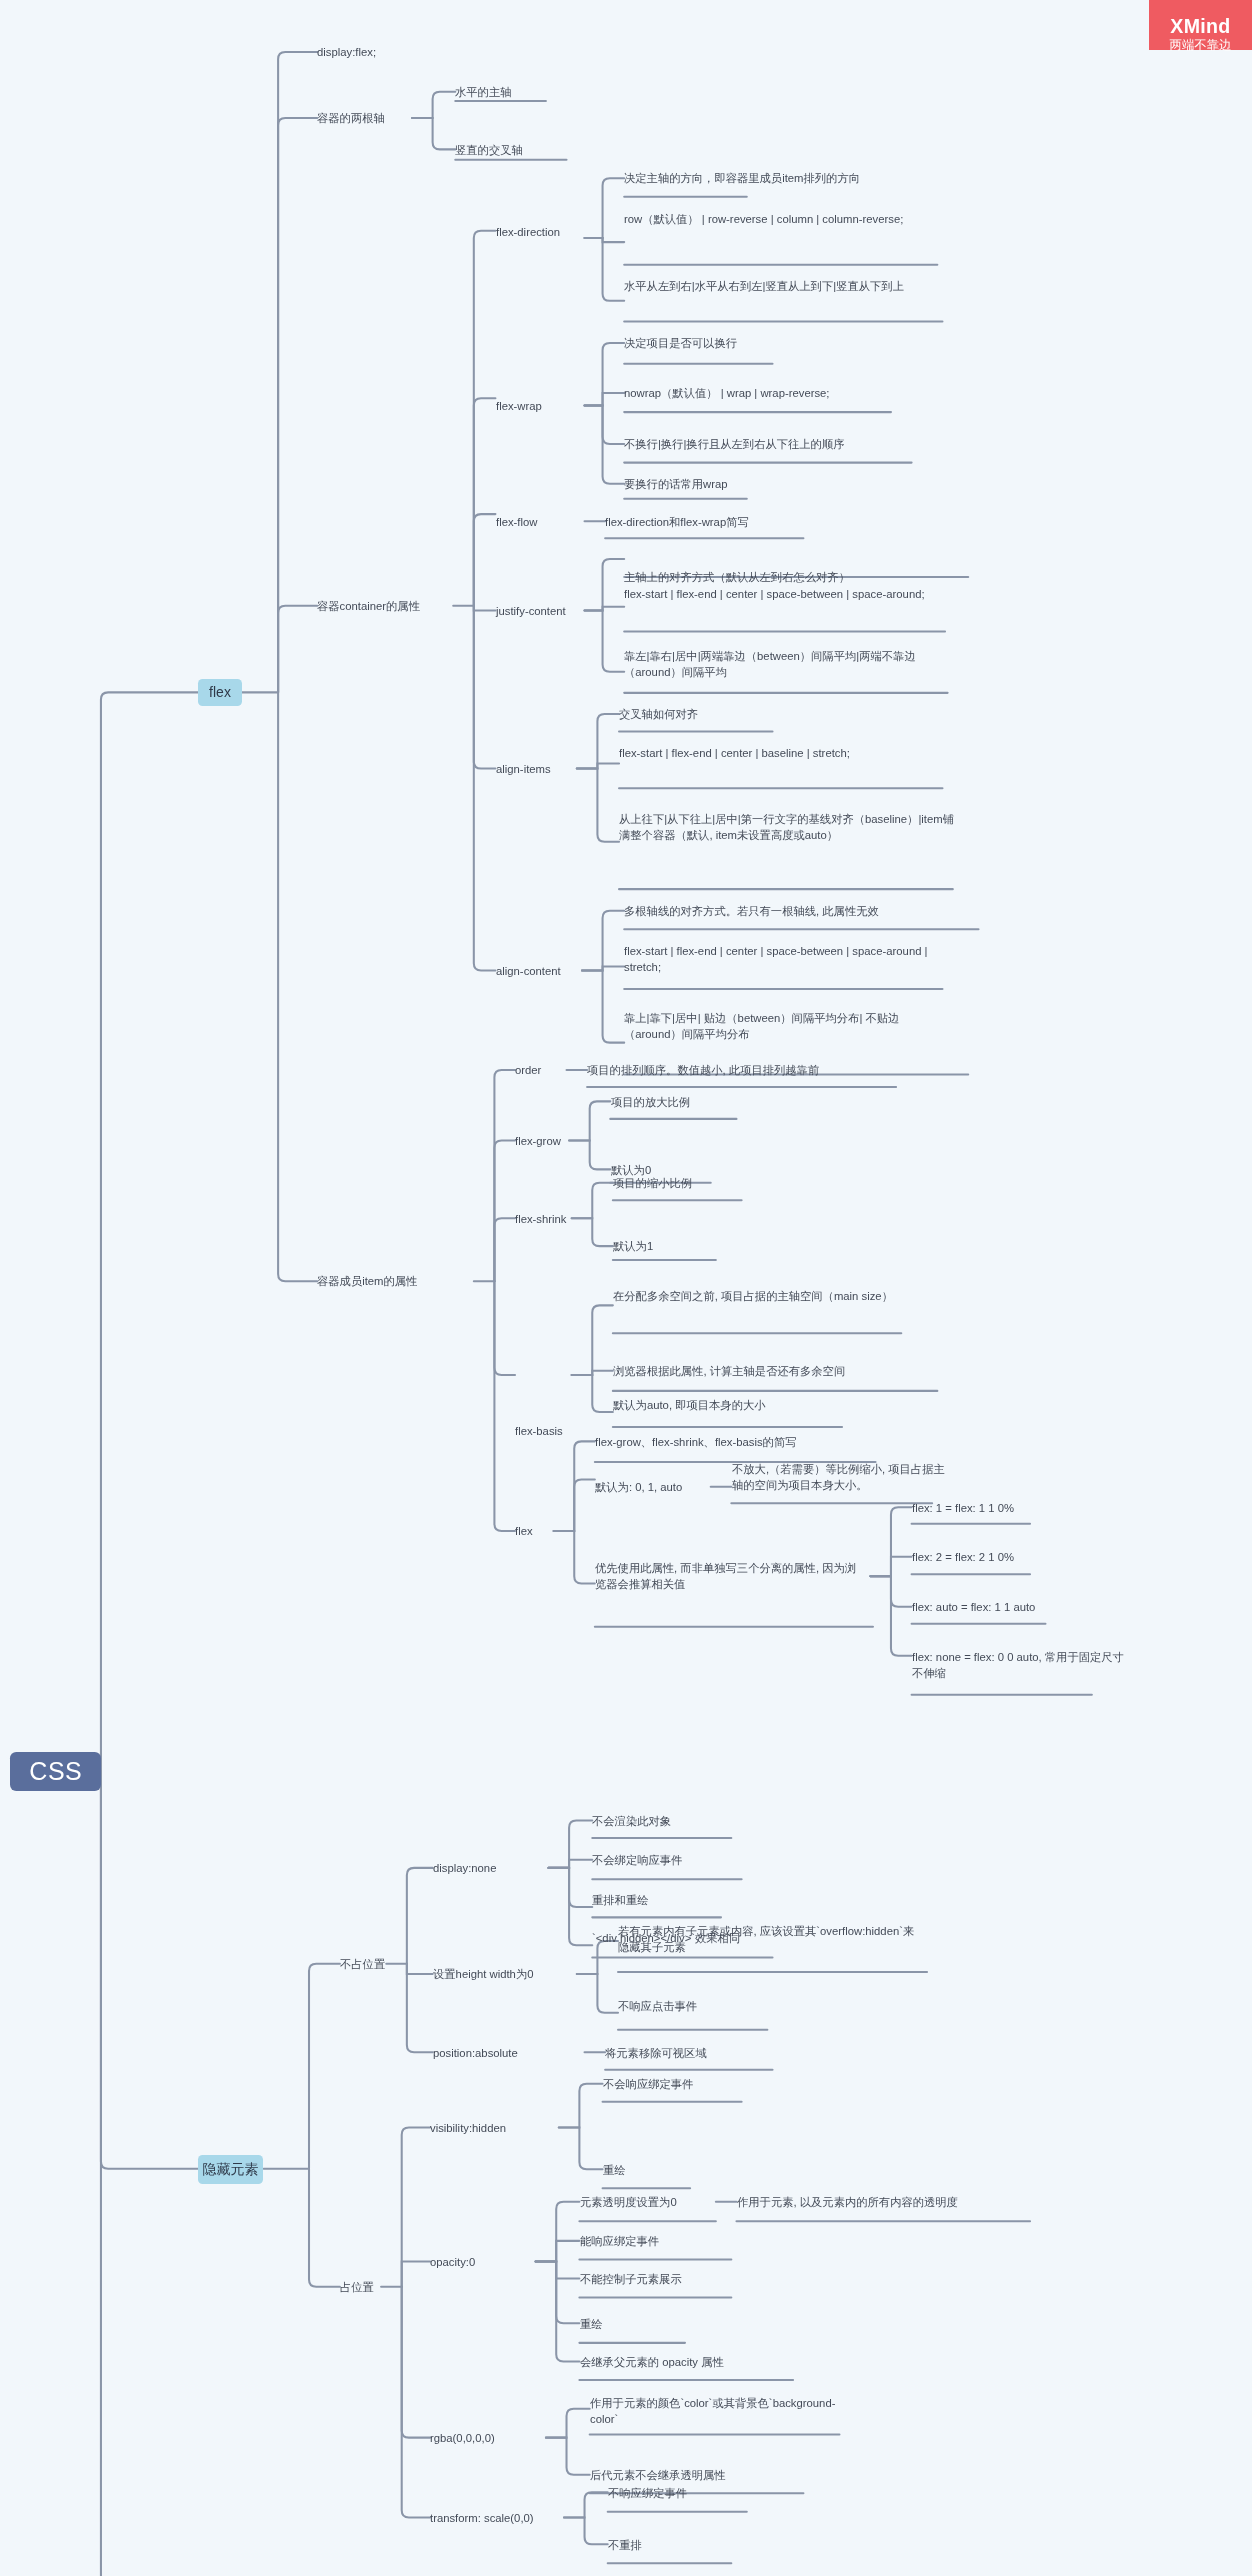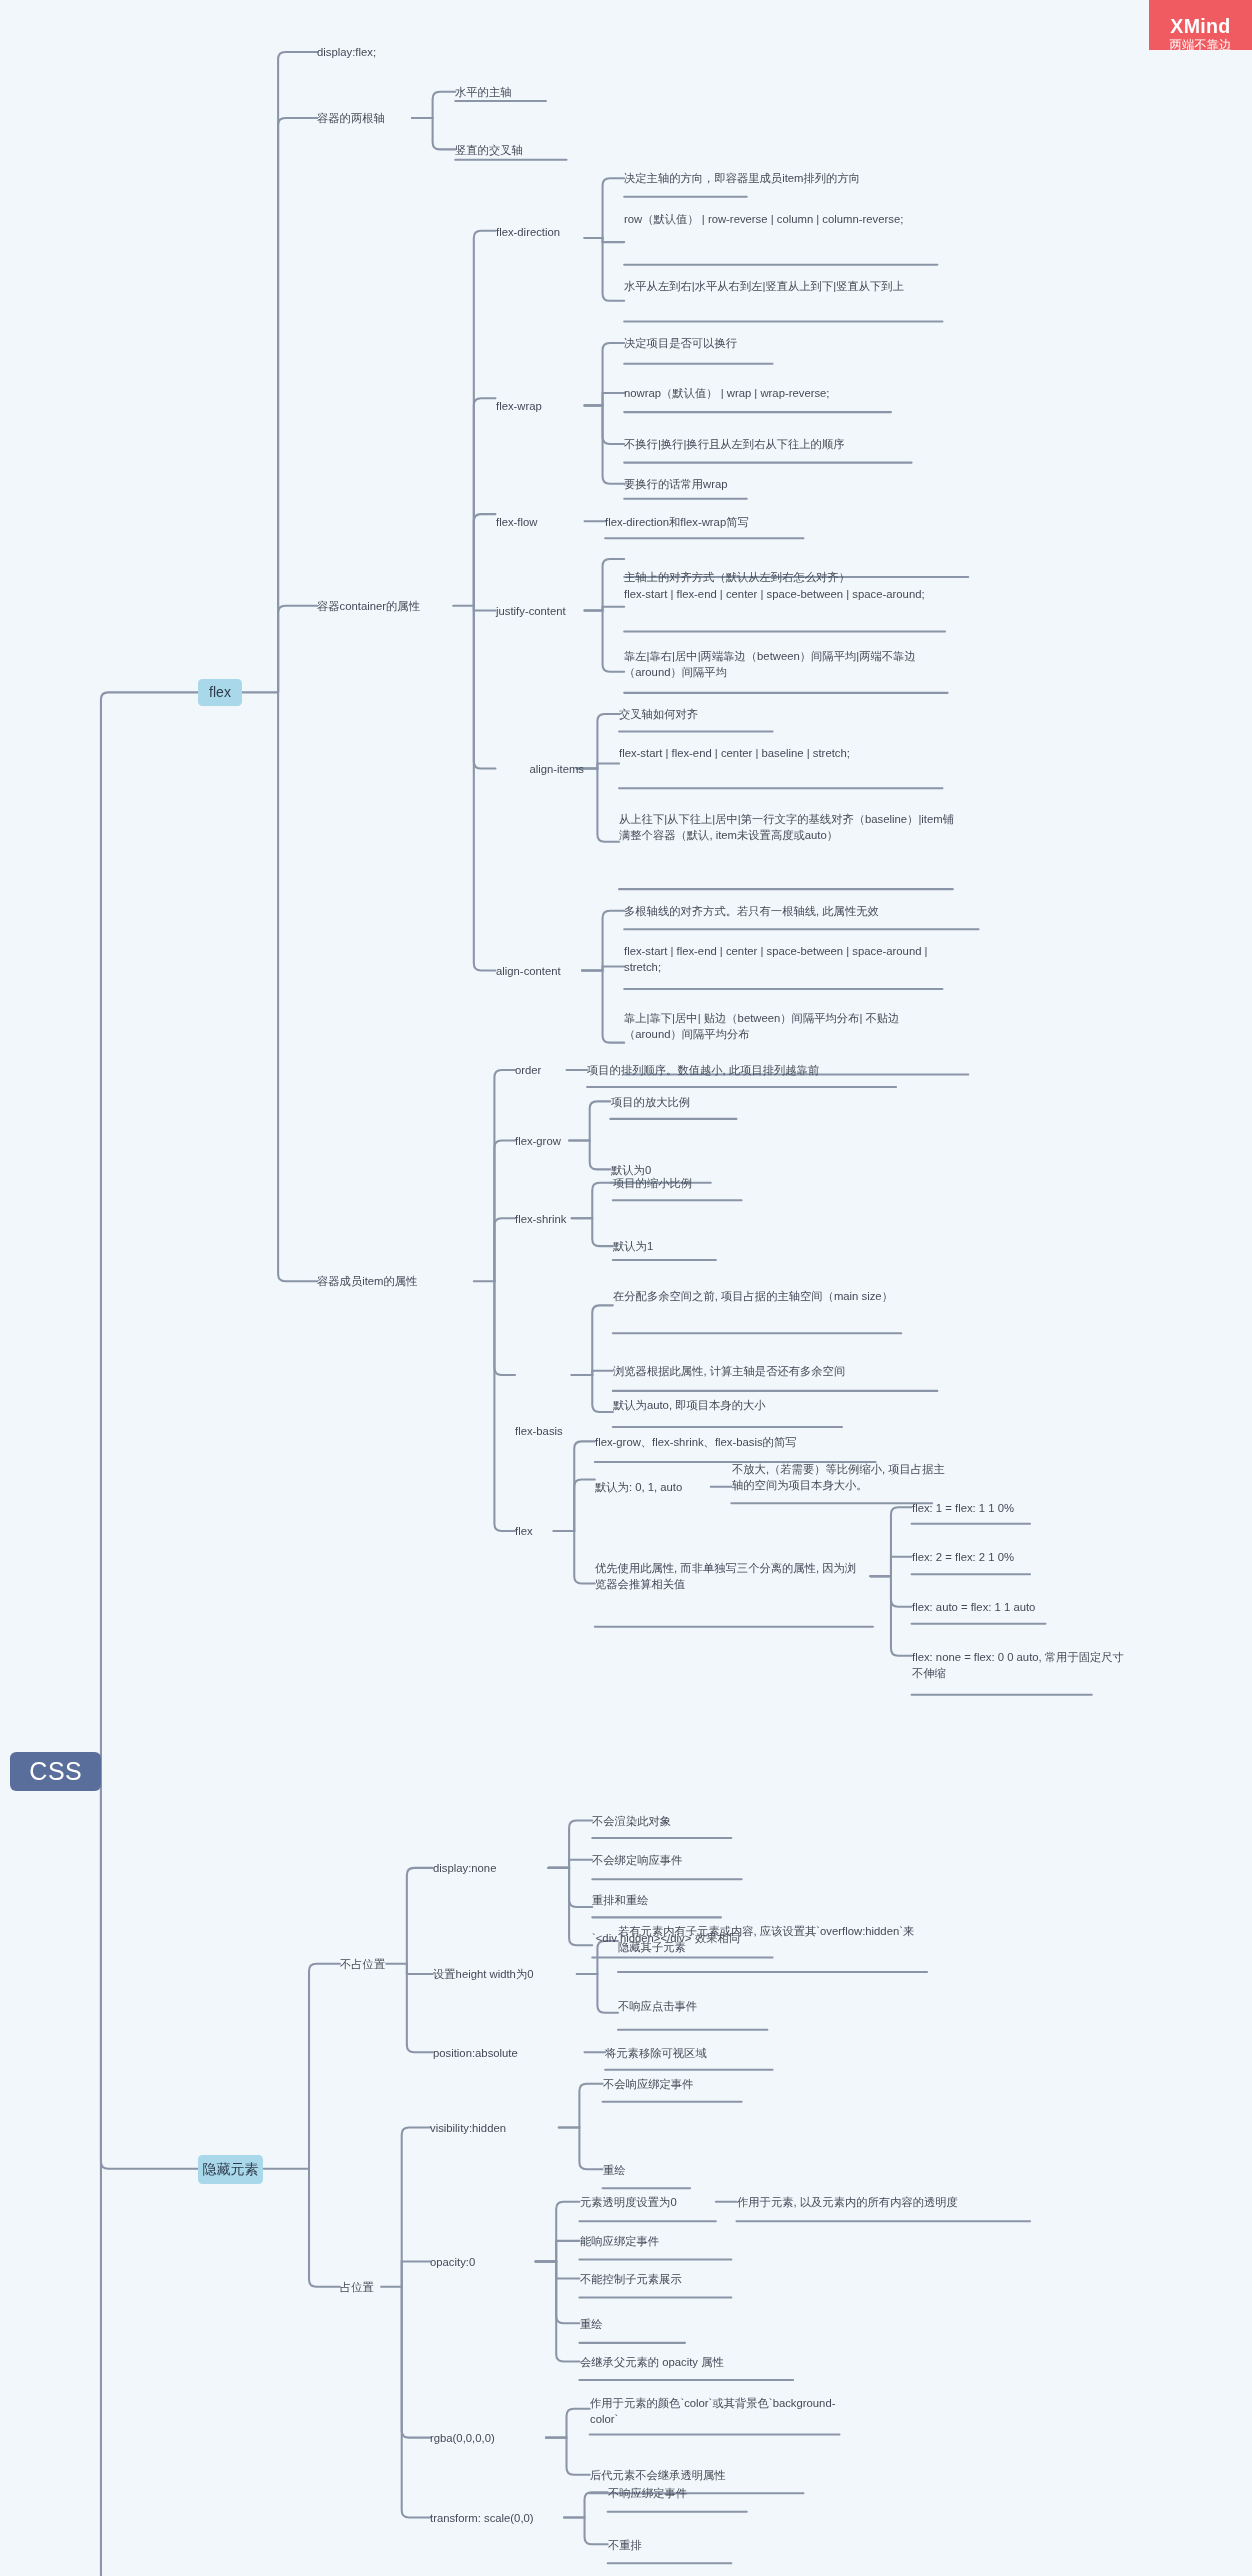--- a/index.html
+++ b/index.html
@@ -350,21 +350,21 @@
 <div class="node tx l" style="left:624px;top:551px;width:350px;height:21.6px;margin-top:15px;">
   <span>主轴上的对齐方式（默认从左到右怎么对齐）</span>
 </div>
 <div class="node tx l ml" style="left:624px;top:586px;width:309px;height:46px;">
   <span>flex-start | flex-end | center | space-between | space-around;</span>
 </div>
 <div class="node tx l ml" style="left:624px;top:648px;width:330px;height:46px;">
   <span>靠左|靠右|居中|两端靠边（between）间隔平均|两端不靠边（around）间隔平均</span>
 </div>
 
-<div class="node tx l" style="left:496px;top:758px;width:88px;height:21.6px;justify-content:flex-end;">
+<div class="node tx l" style="left:496px;top:758px;width:88px;height:21.6px;">
   <span>align-items</span>
 </div>
 <div class="node tx l" style="left:619px;top:703px;width:237px;height:21.6px;">
   <span>交叉轴如何对齐</span>
 </div>
 <div class="node tx l ml" style="left:619px;top:745px;width:319px;height:46px;">
   <span>flex-start | flex-end | center | baseline | stretch;</span>
 </div>
 <div class="node tx l ml" style="left:619px;top:811px;width:335px;height:72px;">
   <span>从上往下|从下往上|居中|第一行文字的基线对齐（baseline）|item铺满整个容器（默认, item未设置高度或auto）</span>

